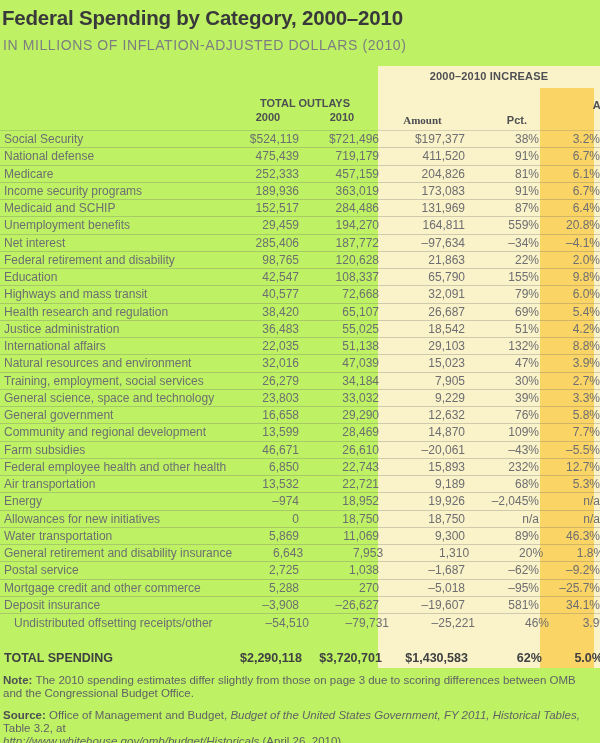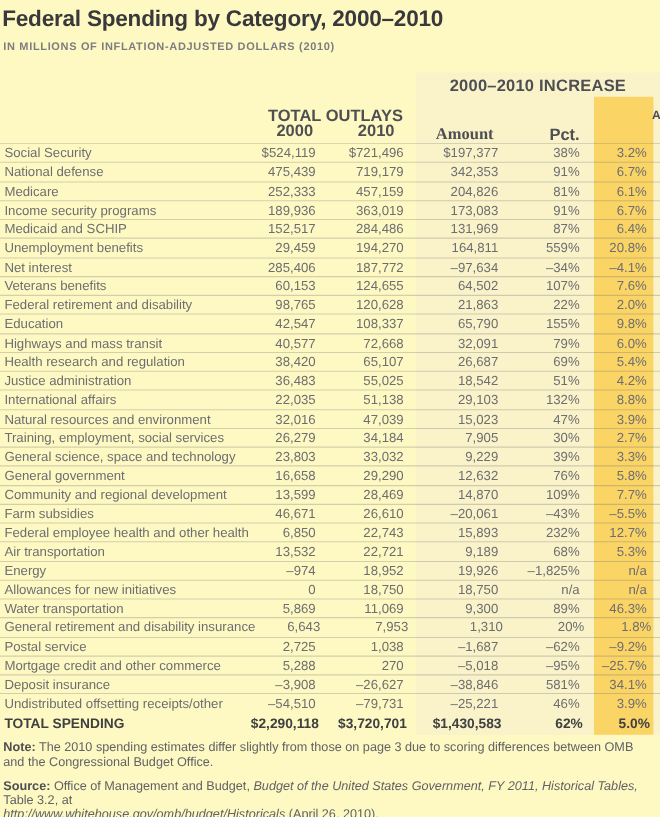--- a/index.html
+++ b/index.html
@@ -1,55 +1,55 @@
 <!DOCTYPE html>
 <html><head>
 <meta charset="utf-8">
 <style>
   * { margin:0; padding:0; box-sizing:border-box; }
   html,body { background:#ffffff; }
   body { font-family:"Liberation Sans", sans-serif; }
   .page {
-    position:relative; width:600px; height:743px; background:#fef9c3;
+    position:relative; width:600px; height:743px; background:#bef264;
     overflow:hidden; color:#6d6e71;
   }
   .title {
     position:absolute; left:2px; top:6px; font-size:20.5px; font-weight:bold;
     color:#39383a; letter-spacing:-0.2px; white-space:nowrap;
   }
   .subtitle {
-    position:absolute; left:3px; top:37px; font-size:10px; font-weight:bold;
+    position:absolute; left:3px; top:37px; font-size:14px; font-weight:normal;
     color:#7c7d80; letter-spacing:0.6px; white-space:nowrap;
   }
   .bg-light {
     position:absolute; left:378px; top:66px; width:222px; height:602px;
     background:#faf2c9;
   }
   .bg-dark {
     position:absolute; left:540px; top:88px; width:54px; height:580px;
     background:#fbd466;
   }
-  .hdr { position:absolute; font-weight:bold; color:#4e4f53; font-size:15px; white-space:nowrap; }
+  .hdr { position:absolute; font-weight:bold; color:#4e4f53; font-size:11px; white-space:nowrap; }
   .hdr-increase { left:378px; top:70px; width:222px; text-align:center; letter-spacing:0.2px; }
   .hdr-outlays  { left:230px; top:97px; width:150px; text-align:center; }
   .hdr-2000     { left:238px; top:111px; width:60px; text-align:center; }
   .hdr-2010     { left:312px; top:111px; width:60px; text-align:center; }
   .hdr-amount   { left:385px; top:114px; width:75px; text-align:center;font-family:Liberation Serif, serif; }
   .hdr-pct      { left:453px; top:114px; width:74px; text-align:right; }
   .hdr-avg      { left:572px; top:88px; width:58px; text-align:right; font-size:11px; line-height:11.5px; }
 
   .rows { position:absolute; left:0; top:130px; width:600px; border-top:1px solid rgba(109,110,113,0.25); }
   .row {
     display:flex; align-items:center; height:17.25px; width:600px;
     border-bottom:1px solid rgba(109,110,113,0.30);
     font-size:12px; color:#6d6e71;
   }
-  .row.last { border-bottom:none; }
+  .row.last { border-bottom:none;padding-left:10px; }
   .c-label { flex:0 0 228px; padding-left:4px; white-space:nowrap; overflow:visible; }
-  .c-y2000 { flex:0 0 59px;  text-align:right; white-space:nowrap; }
+  .c-y2000 { flex:0 0 59px;  text-align:right; white-space:nowrap;margin-left:12px; }
   .c-y2010 { flex:0 0 80px;  text-align:right; white-space:nowrap; }
   .c-amount{ flex:0 0 86px;  text-align:right; white-space:nowrap; }
   .c-pct   { flex:0 0 74px;  text-align:right; white-space:nowrap; }
   .c-avg   { flex:0 0 73px;  text-align:right; padding-right:12px; white-space:nowrap; }
 
   .total-row {
     position:absolute; left:0; top:648px; width:544px; height:20px;
     display:flex; padding-top:3px;
     font-size:12.5px; font-weight:bold; color:#3f4042;
   }
@@ -88,21 +88,21 @@
         <span class="c-y2000">$524,119</span>
         <span class="c-y2010">$721,496</span>
         <span class="c-amount">$197,377</span>
         <span class="c-pct">38%</span>
         <span class="c-avg">3.2%</span>
       </div>
       <div class="row">
         <span class="c-label">National defense</span>
         <span class="c-y2000">475,439</span>
         <span class="c-y2010">719,179</span>
-        <span class="c-amount">342,353</span>
+        <span class="c-amount">411,520</span>
         <span class="c-pct">91%</span>
         <span class="c-avg">6.7%</span>
       </div>
       <div class="row">
         <span class="c-label">Medicare</span>
         <span class="c-y2000">252,333</span>
         <span class="c-y2010">457,159</span>
         <span class="c-amount">204,826</span>
         <span class="c-pct">81%</span>
         <span class="c-avg">6.1%</span>
@@ -133,28 +133,20 @@
       </div>
       <div class="row">
         <span class="c-label">Net interest</span>
         <span class="c-y2000">285,406</span>
         <span class="c-y2010">187,772</span>
         <span class="c-amount">–97,634</span>
         <span class="c-pct">–34%</span>
         <span class="c-avg">–4.1%</span>
       </div>
       <div class="row">
-        <span class="c-label">Veterans benefits</span>
-        <span class="c-y2000">60,153</span>
-        <span class="c-y2010">124,655</span>
-        <span class="c-amount">64,502</span>
-        <span class="c-pct">107%</span>
-        <span class="c-avg">7.6%</span>
-      </div>
-      <div class="row">
         <span class="c-label">Federal retirement and disability</span>
         <span class="c-y2000">98,765</span>
         <span class="c-y2010">120,628</span>
         <span class="c-amount">21,863</span>
         <span class="c-pct">22%</span>
         <span class="c-avg">2.0%</span>
       </div>
       <div class="row">
         <span class="c-label">Education</span>
         <span class="c-y2000">42,547</span>
@@ -257,21 +249,21 @@
         <span class="c-y2010">22,721</span>
         <span class="c-amount">9,189</span>
         <span class="c-pct">68%</span>
         <span class="c-avg">5.3%</span>
       </div>
       <div class="row">
         <span class="c-label">Energy</span>
         <span class="c-y2000">–974</span>
         <span class="c-y2010">18,952</span>
         <span class="c-amount">19,926</span>
-        <span class="c-pct">–1,825%</span>
+        <span class="c-pct">–2,045%</span>
         <span class="c-avg">n/a</span>
       </div>
       <div class="row">
         <span class="c-label">Allowances for new initiatives</span>
         <span class="c-y2000">0</span>
         <span class="c-y2010">18,750</span>
         <span class="c-amount">18,750</span>
         <span class="c-pct">n/a</span>
         <span class="c-avg">n/a</span>
       </div>
@@ -304,21 +296,21 @@
         <span class="c-y2000">5,288</span>
         <span class="c-y2010">270</span>
         <span class="c-amount">–5,018</span>
         <span class="c-pct">–95%</span>
         <span class="c-avg">–25.7%</span>
       </div>
       <div class="row">
         <span class="c-label">Deposit insurance</span>
         <span class="c-y2000">–3,908</span>
         <span class="c-y2010">–26,627</span>
-        <span class="c-amount">–38,846</span>
+        <span class="c-amount">–19,607</span>
         <span class="c-pct">581%</span>
         <span class="c-avg">34.1%</span>
       </div>
       <div class="row last">
         <span class="c-label">Undistributed offsetting receipts/other</span>
         <span class="c-y2000">–54,510</span>
         <span class="c-y2010">–79,731</span>
         <span class="c-amount">–25,221</span>
         <span class="c-pct">46%</span>
         <span class="c-avg">3.9%</span>

